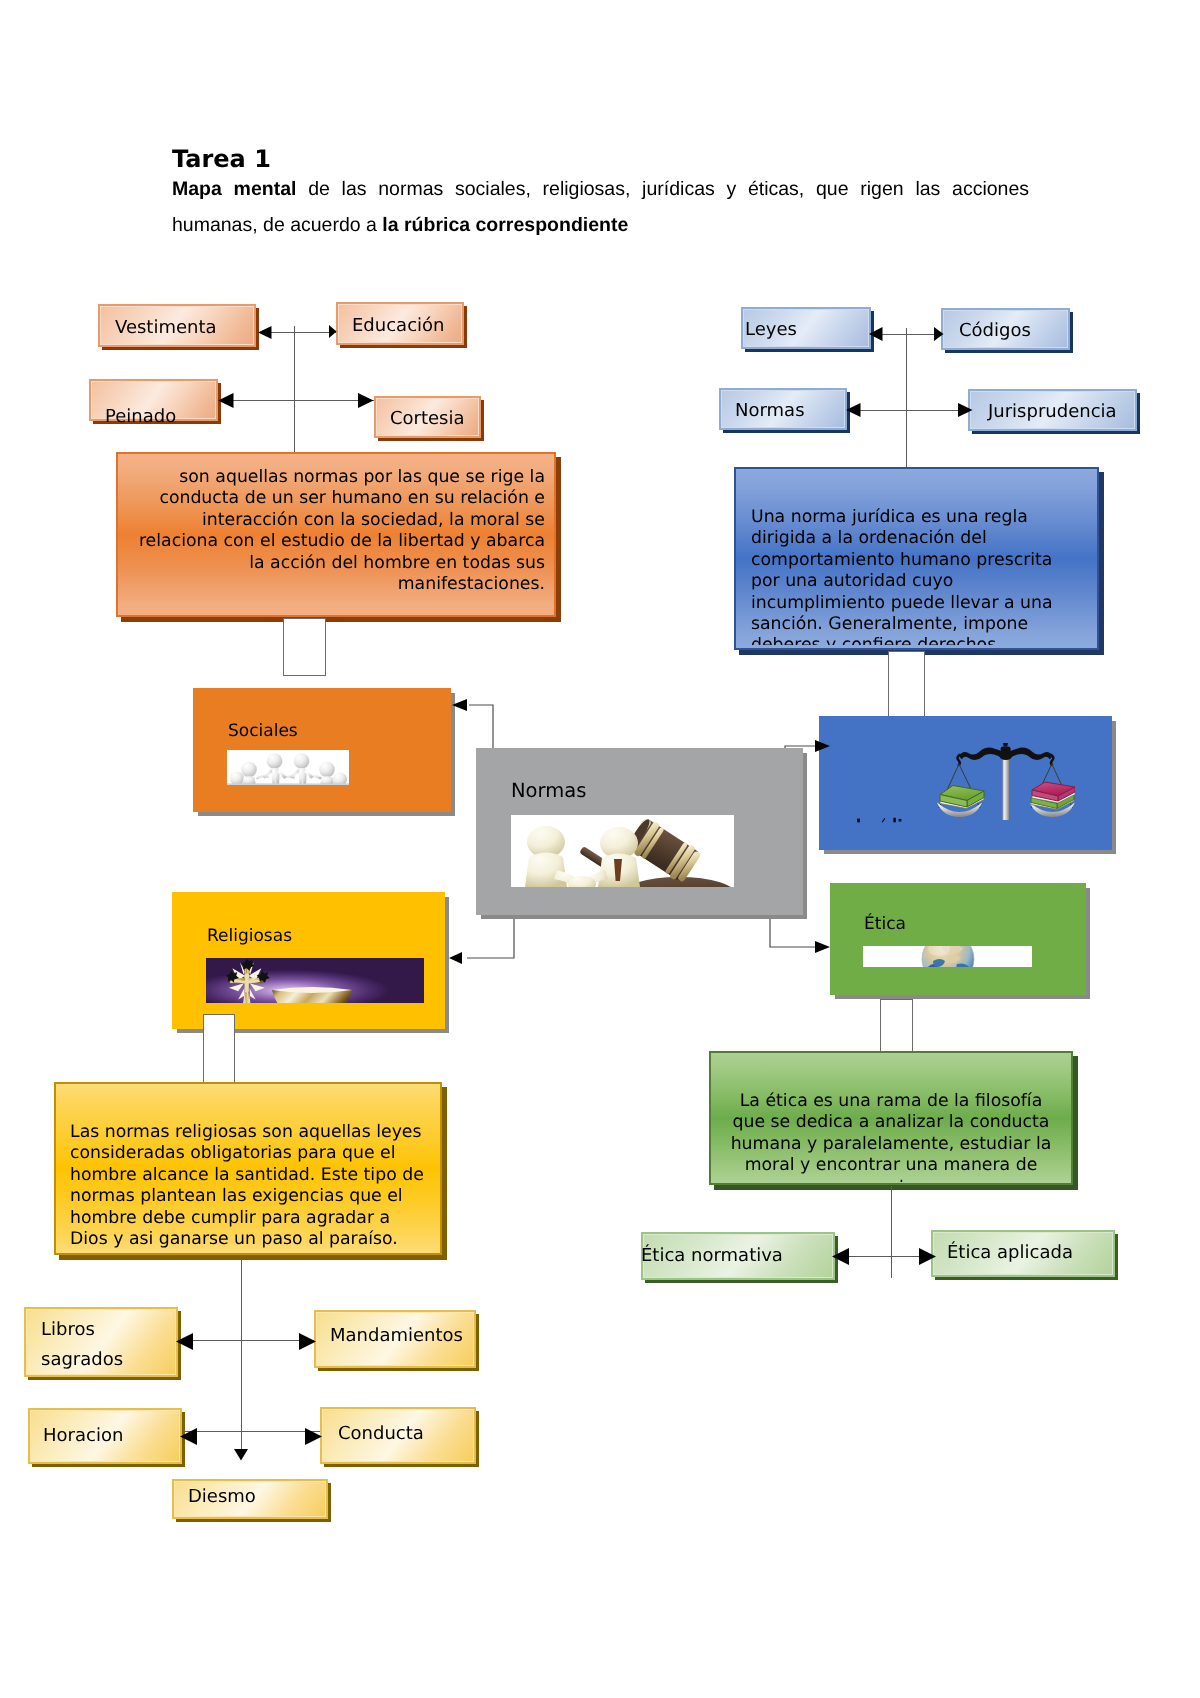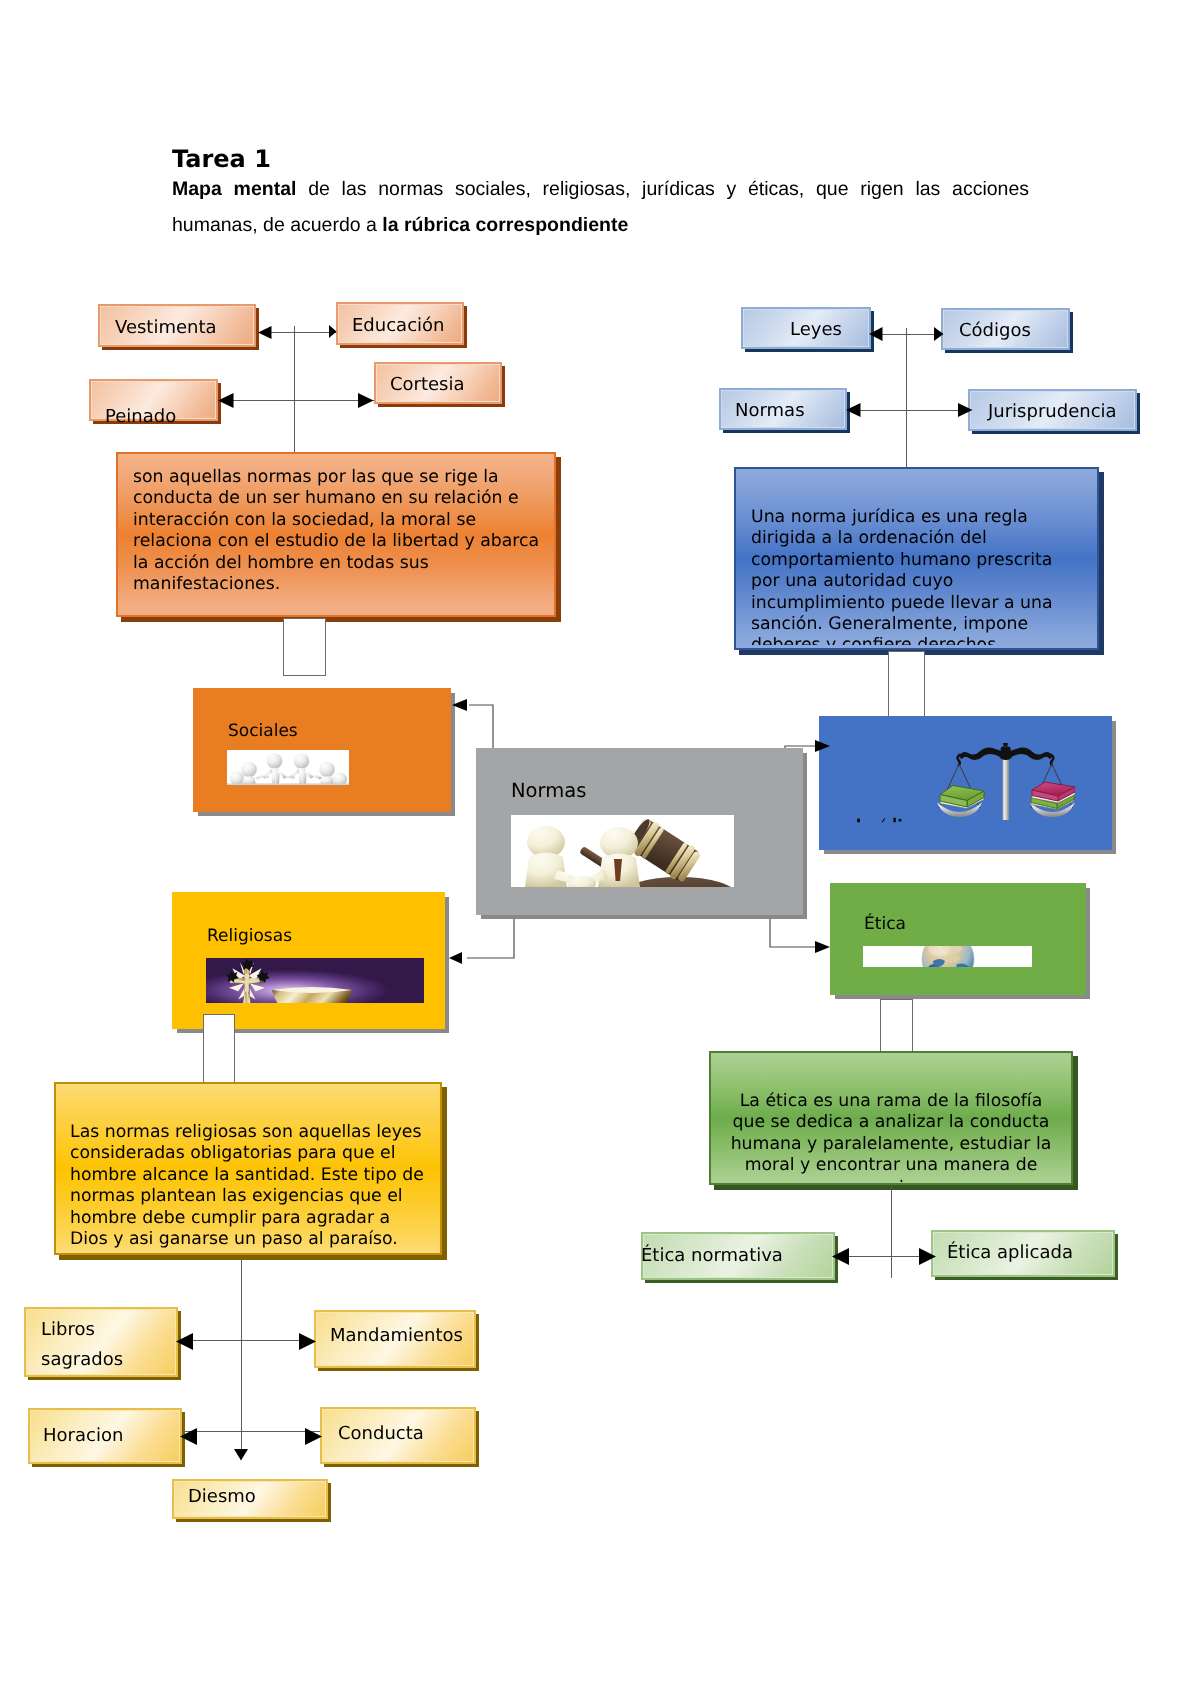--- a/index.html
+++ b/index.html
@@ -113,21 +113,21 @@
 
     <div class="chip c-or" style="left:89px;top:379px;width:129px;height:42px;">
       <div class="sh"></div>
       <div class="bd"></div>
       <div class="in"></div>
       <div class="tx" style="padding-left:16px;font-size:18px;margin-top:29px;">
           <span>Peinado</span>
         </div>
     </div>
 
-    <div class="chip c-or" style="left:374px;top:362px;width:128px;height:42px;">
+    <div class="chip c-or" style="left:374px;top:396px;width:107px;height:42px;">
       <div class="sh"></div>
       <div class="bd"></div>
       <div class="in"></div>
       <div class="tx" style="padding-left:16px;font-size:18px;">
           <span>Cortesia</span>
         </div>
     </div>
 
     <svg class="ar" style="left:258px;top:326px;width:14px;height:13px;" viewBox="0 0 14 13">
         <path d="M0 6.5 L13.5 0 L13.5 13 Z" fill="#000"></path>
@@ -135,21 +135,21 @@
     <svg class="ar" style="left:329px;top:325px;width:8px;height:13px;" viewBox="0 0 8 13">
         <path d="M7.5 6.5 L0 0 L0 13 Z" fill="#000"></path>
       </svg>
     <svg class="ar" style="left:218px;top:393px;width:16px;height:15px;" viewBox="0 0 16 15">
         <path d="M0 7.5 L15.5 0 L15.5 15 Z" fill="#000"></path>
       </svg>
     <svg class="ar" style="left:358px;top:393px;width:16px;height:15px;" viewBox="0 0 16 15">
         <path d="M15.5 7.5 L0 0 L0 15 Z" fill="#000"></path>
       </svg>
 
-    <div class="para p-or" style="left:116px;top:452px;width:440px;height:165px;">
+    <div class="para p-or" style="left:116px;top:452px;width:440px;height:165px;text-align:right;">
       <div class="sh"></div>
       <div class="bd"></div>
       <div class="tx" style="left:17px;top:15px;width:412px;height:140px;font-size:17.3px;line-height:21.4px;">son aquellas normas por las que se rige la conducta de un ser humano en su relación e interacción con la sociedad, la moral se relaciona con el estudio de la libertad y abarca la acción del hombre en todas sus manifestaciones.</div>
     </div>
 
     <div class="whitebox" style="left:283px;top:618px;width:43px;height:58px;"></div>
 
     <div class="cat" style="left:193px;top:688px;width:258px;height:124px;">
       <div class="sh"></div>
       <div class="bd" style="background:#E87D22;"></div>
@@ -209,21 +209,21 @@
   <div id="grp-juridicas">
 
     <div class="ln lnv" style="left:906px;top:328px;height:139px;"></div>
     <div class="ln lnh" style="left:869px;top:334px;width:78px;"></div>
     <div class="ln lnh" style="left:846px;top:410px;width:127px;"></div>
 
     <div class="chip c-bl" style="left:741px;top:307px;width:130px;height:42px;">
       <div class="sh"></div>
         <div class="bd"></div>
         <div class="in"></div>
-      <div class="tx" style="padding-left:20px;font-size:18px;text-align:center;">
+      <div class="tx" style="padding-left:4px;font-size:18px;">
           <span>Leyes</span>
         </div>
     </div>
 
     <div class="chip c-bl" style="left:941px;top:308px;width:129px;height:42px;">
       <div class="sh"></div>
         <div class="bd"></div>
         <div class="in"></div>
       <div class="tx" style="padding-left:18px;font-size:18px;">
           <span>Códigos</span>

